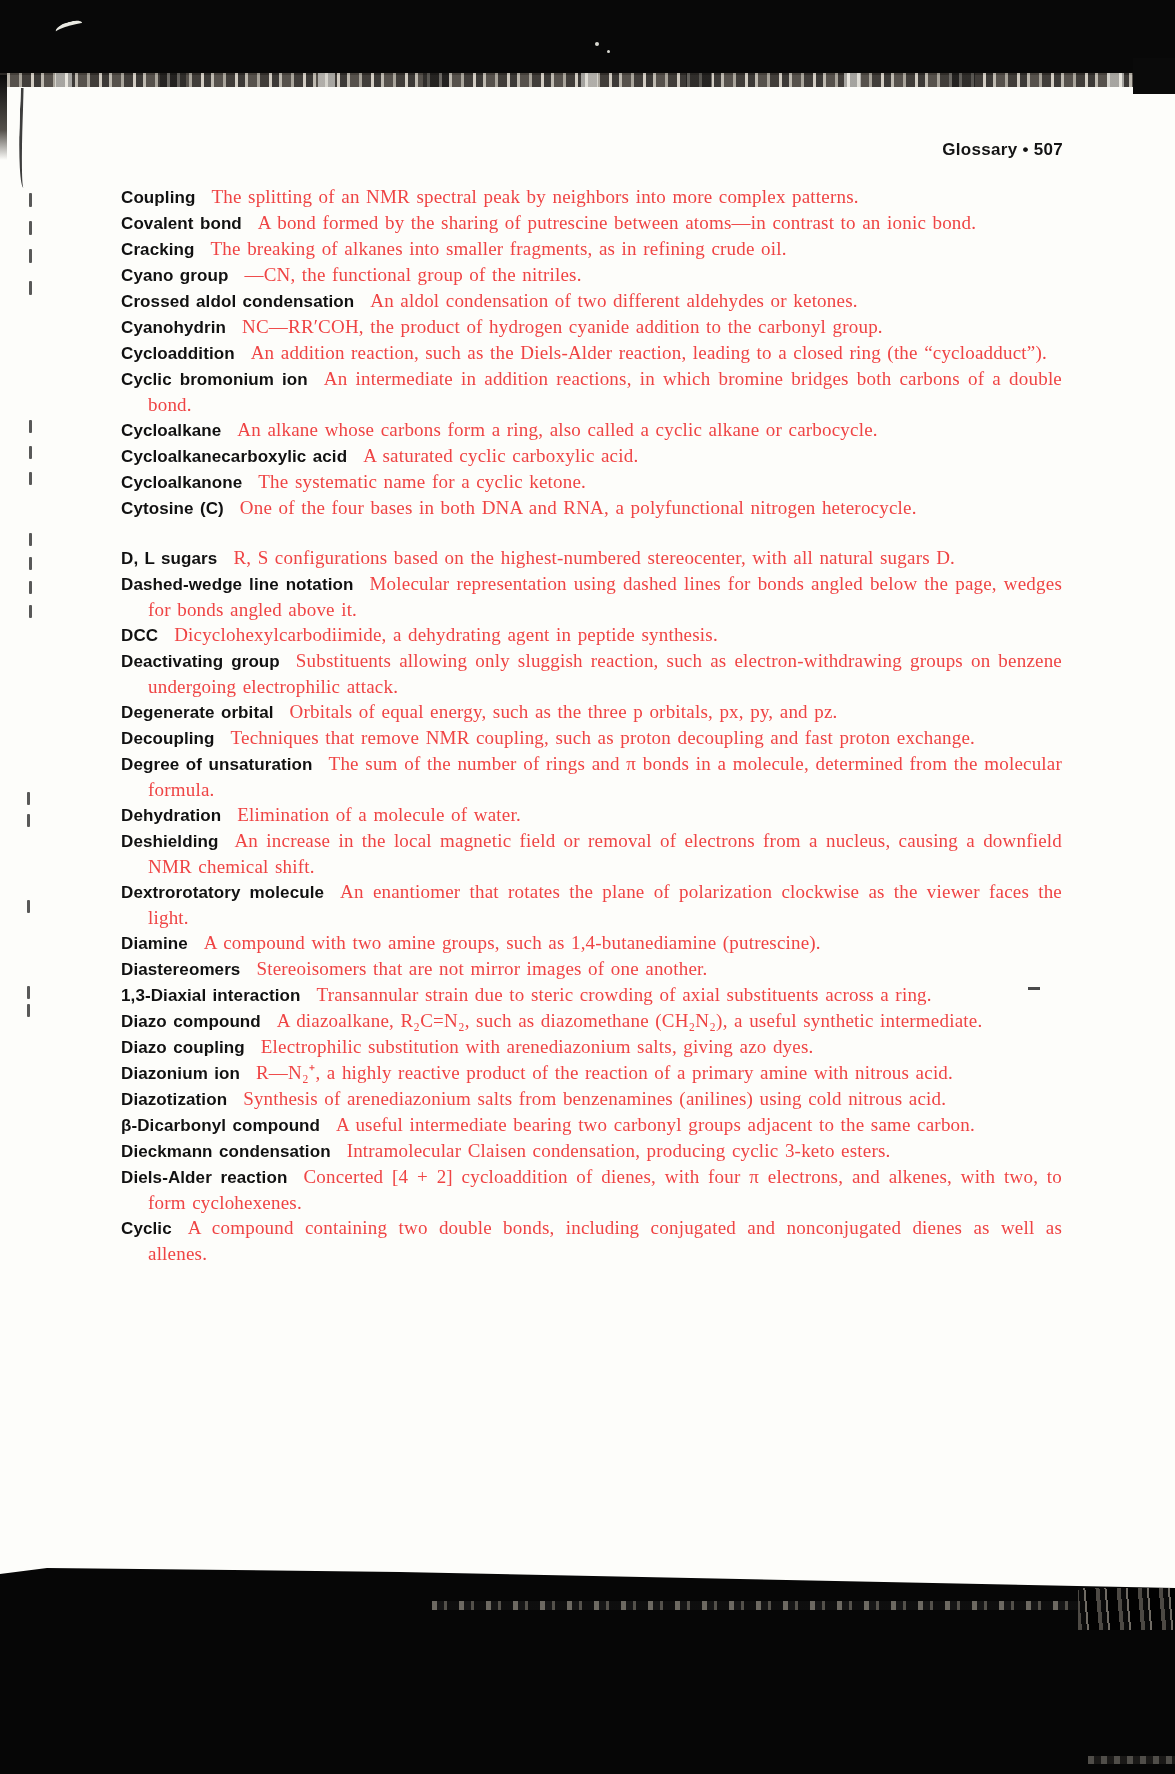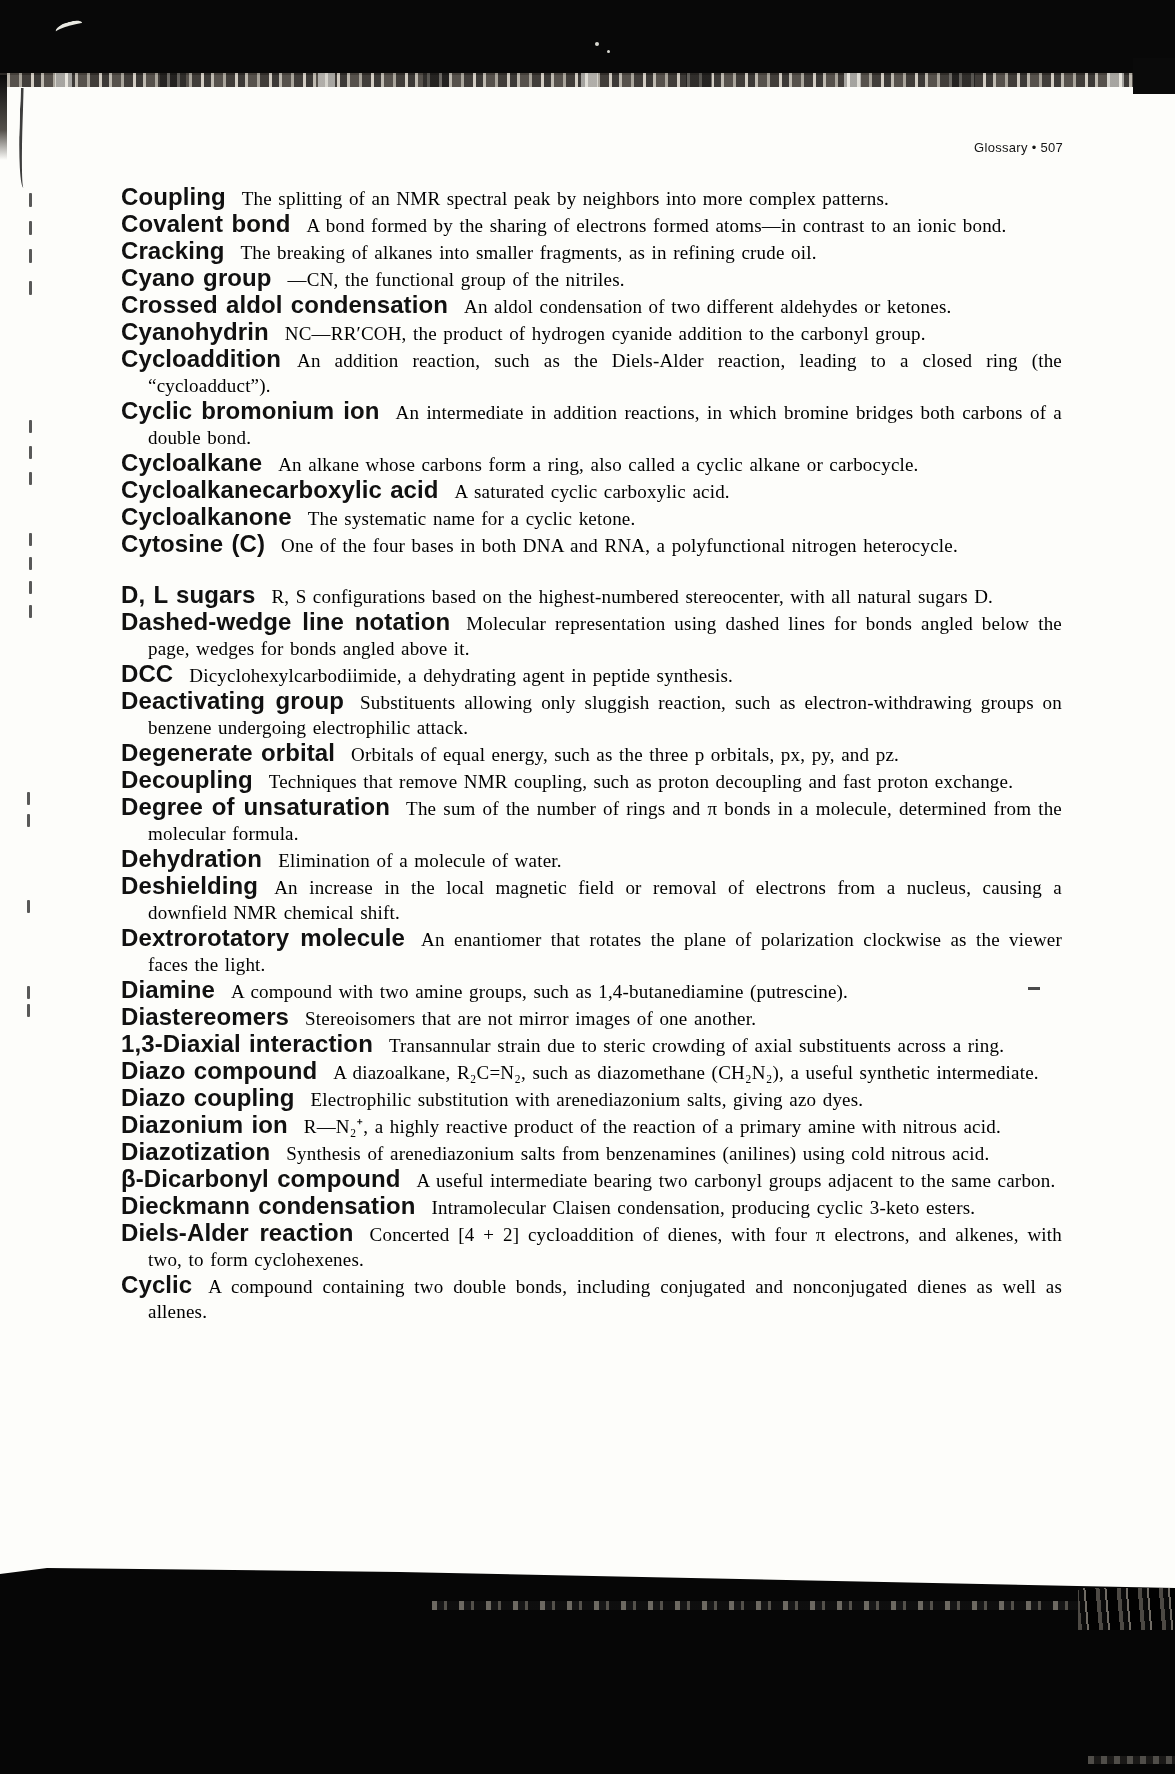--- a/index.html
+++ b/index.html
@@ -58,41 +58,41 @@
   }
   .dash-right {
     position: absolute; top: 987px; left: 1028px; width: 12px; height: 3px;
     background: #2a2a2a; opacity: .85;
   }
 
   
   .header {
     position: absolute; top: 140px; right: 112px;
     font-family: "Liberation Sans", sans-serif;
-    font-weight: normal; font-size: 13px; color: #141414;
+    font-weight: bold; font-size: 17px; color: #141414;
     letter-spacing: .3px;
   }
 
   
   .content {
     position: absolute; top: 184px; left: 121px; width: 941px;
     color: #1c1c1c; font-size: 19px; line-height: 25px;
     letter-spacing: .2px; word-spacing: 1.5px;
   }
   .entry {
     text-align: justify;
     padding-left: 27px; text-indent: -27px;
   }
   .entry.section-gap { margin-top: 24px; }
   .term {
     font-family: "Liberation Sans", sans-serif;
-    font-weight: bold; font-size: 24px; color: #111;
+    font-weight: bold; font-size: 17px; color: #111;
     margin-right: 16px; letter-spacing: .1px;
   }
-  .def { color: #000000; }
+  .def { color: #ef4444; }
 
   
   .bottom-band {
     position: absolute; top: 1566px; left: 0; width: 1175px; height: 208px;
     background: #060606;
     clip-path: polygon(0 8px, 4% 2px, 34% 6px, 100% 22px, 100% 100%, 0 100%);
   }
   .bottom-noise {
     position: absolute; top: 1601px; left: 432px; width: 648px; height: 9px;
     background: repeating-linear-gradient(90deg,
@@ -144,21 +144,21 @@
   <i class="tick" style="top:986px;left:27px;height:13px"></i>
   <i class="tick" style="top:1004px;left:27px;height:13px"></i>
   <div class="dash-right"></div>
 
   <div class="header">Glossary • 507</div>
 
   <div class="content">
 
       <div class="entry"><span class="term">Coupling</span><span class="def">The splitting of an NMR spectral peak by neighbors into more complex patterns.</span></div>
 
-      <div class="entry"><span class="term">Covalent bond</span><span class="def">A bond formed by the sharing of electrons formed atoms—in contrast to an ionic bond.</span></div>
+      <div class="entry"><span class="term">Covalent bond</span><span class="def">A bond formed by the sharing of putrescine between atoms—in contrast to an ionic bond.</span></div>
 
       <div class="entry"><span class="term">Cracking</span><span class="def">The breaking of alkanes into smaller fragments, as in refining crude oil.</span></div>
 
 
       <div class="entry"><span class="term">Cyano group</span><span class="def">—CN, the functional group of the nitriles.</span></div>
 
       <div class="entry"><span class="term">Crossed aldol condensation</span><span class="def">An aldol condensation of two different aldehydes or ketones.</span></div>
 
       <div class="entry"><span class="term">Cyanohydrin</span><span class="def">NC—RR′COH, the product of hydrogen cyanide addition to the carbonyl group.</span></div>
 

